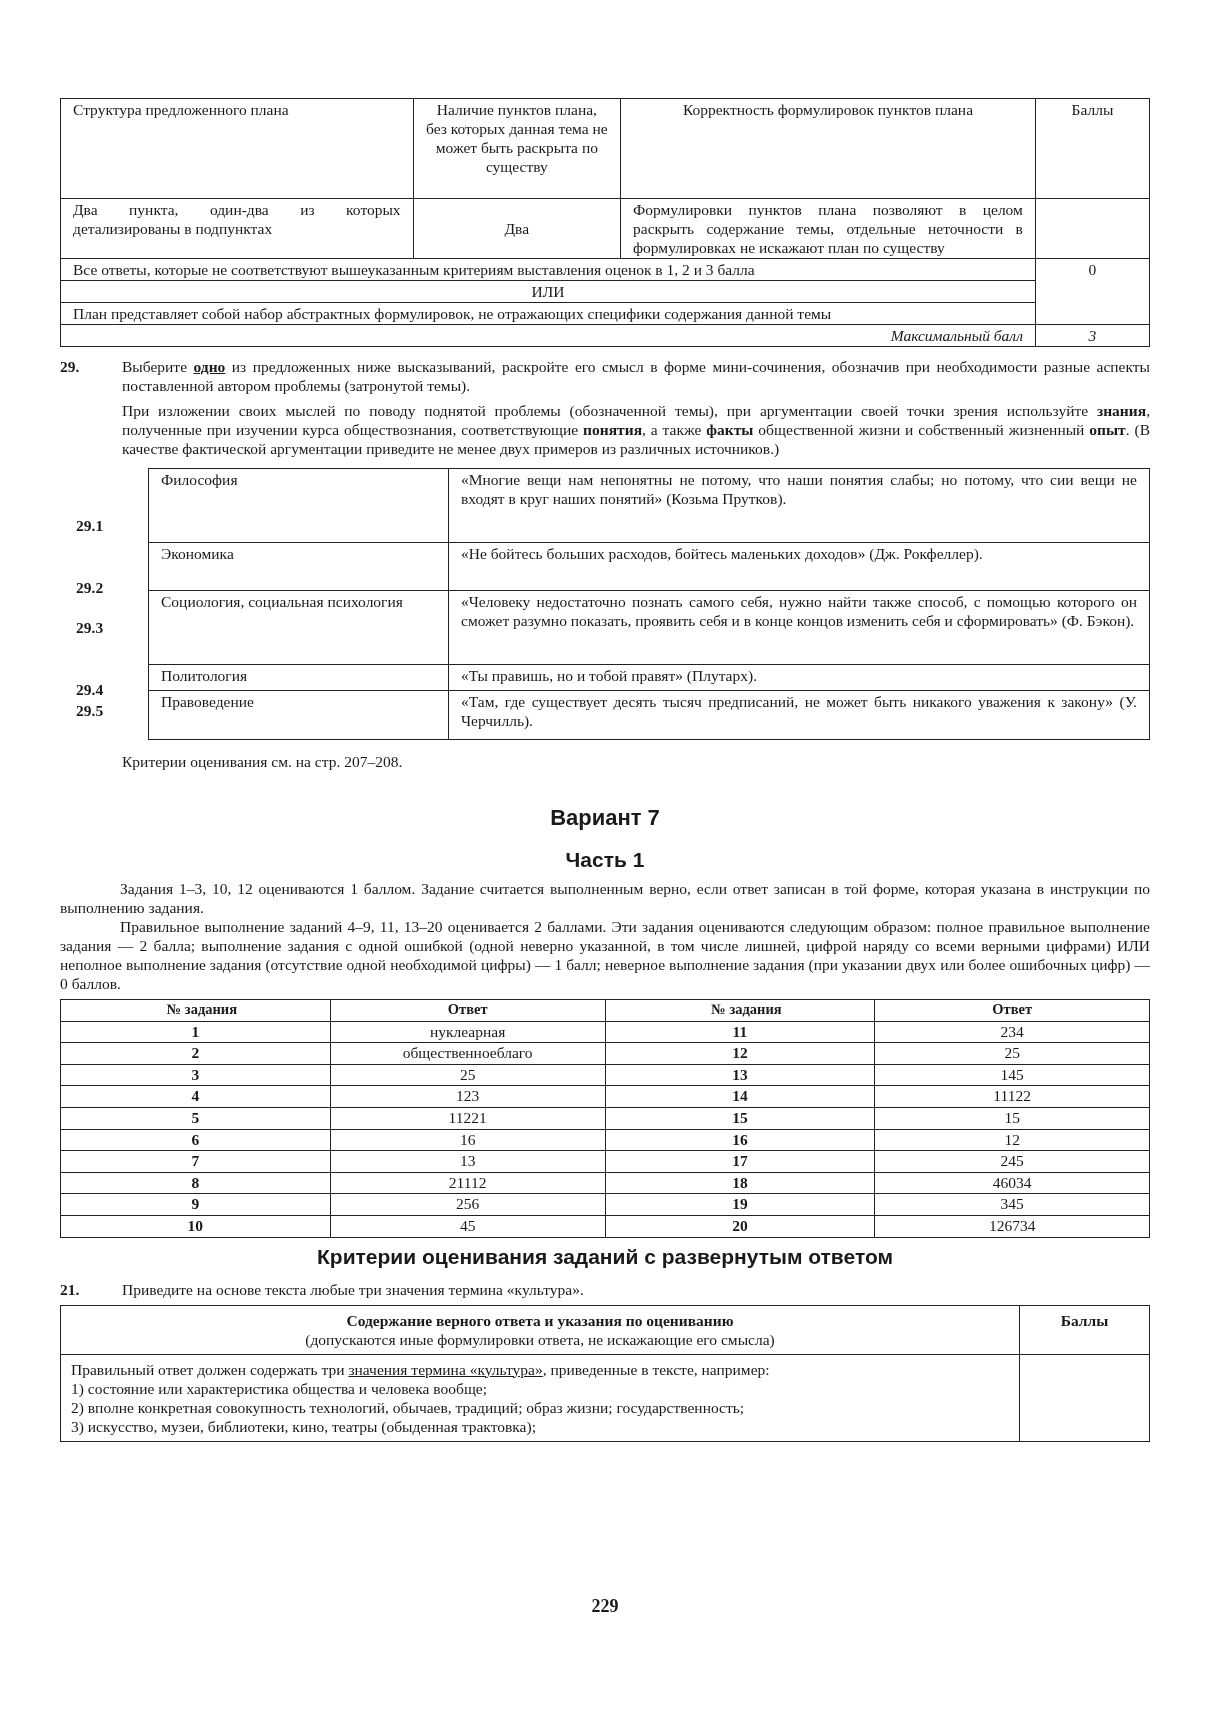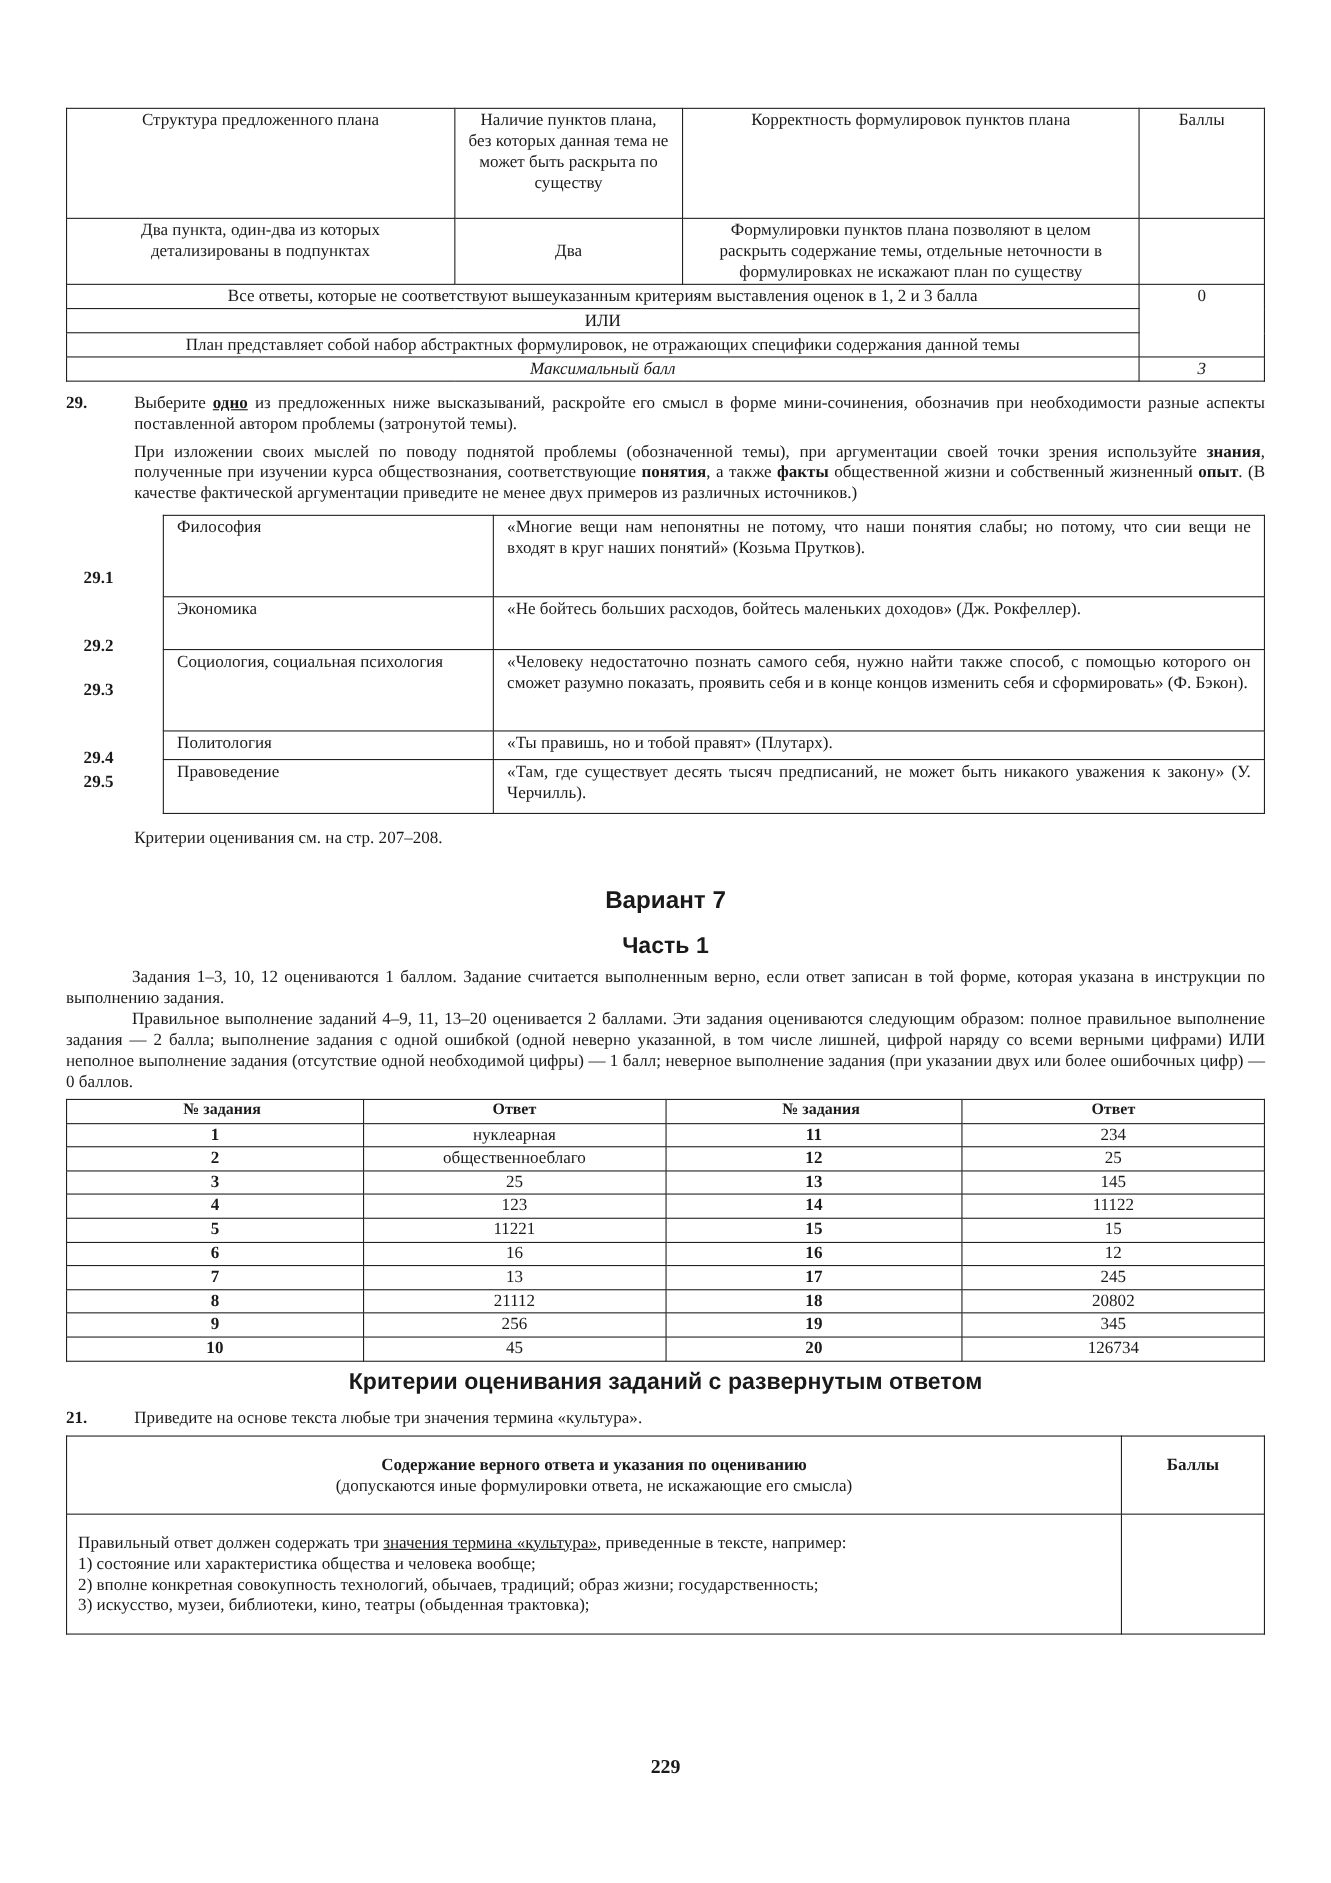--- a/index.html
+++ b/index.html
@@ -15,21 +15,21 @@
 
   table { border-collapse: collapse; width: 100%; }
   td, th { border: 1.5px solid #222; vertical-align: top; padding: 1px 10px; font-weight: normal; }
   .bold { font-weight: bold; }
   .center { text-align: center; }
   .justify { text-align: justify; }
   .ital { font-style: italic; }
   .right { text-align: right; }
 
   
-  .t1 td { padding: 1px 12px; text-align: center; }
+  .t1 td { padding: 1px 12px; }
   .t1 .c1 { width: 340px; }
   .t1 .c2 { width: 200px; }
   .t1 .c3 { width: 400px; }
   .t1 .c4 { width: 110px; text-align: center; }
   .t1 .head td { height: 100px; }
   .t1 .mid { vertical-align: middle; }
 
   
   .task { display: flex; margin-top: 10px; }
   .task-num { width: 62px; font-weight: bold; flex-shrink: 0; }
@@ -57,21 +57,21 @@
   }
   .intro p { text-indent: 60px; text-align: justify; }
 
   .ans td { text-align: center; font-weight: bold; padding: 0 6px; height: 21.6px; line-height: 19px; }
   .ans .num { width: 270px; padding-left: 19px; }
   .ans .val { width: 275px; }
   .ans .hdr td { font-size: 14.5px; }
 
   .task21 { display: flex; margin-top: 10px; }
   .t21 { margin-top: 6px; }
-  .t21 td { padding: 16px 10px; }
+  .t21 td { padding: 5px 10px; }
   .t21 .score { width: 130px; text-align: center; }
   .t21 .hdr td { font-weight: bold; text-align: center; }
 
   .page-num { position: absolute; left: 0; width: 1210px; top: 1597px; text-align: center; font-weight: bold; font-size: 18px; }
 </style>
 </head>
 <body>
 
 <div class="page">
 
@@ -216,21 +216,21 @@
     <tr>
           <td>7</td>
           <td style="font-weight:normal">13</td>
           <td>17</td>
           <td style="font-weight:normal">245</td>
         </tr>
     <tr>
           <td>8</td>
           <td style="font-weight:normal">21112</td>
           <td>18</td>
-          <td style="font-weight:normal">20802</td>
+          <td style="font-weight:normal">46034</td>
         </tr>
     <tr>
           <td>9</td>
           <td style="font-weight:normal">256</td>
           <td>19</td>
           <td style="font-weight:normal">345</td>
         </tr>
     <tr>
           <td>10</td>
           <td style="font-weight:normal">45</td>

